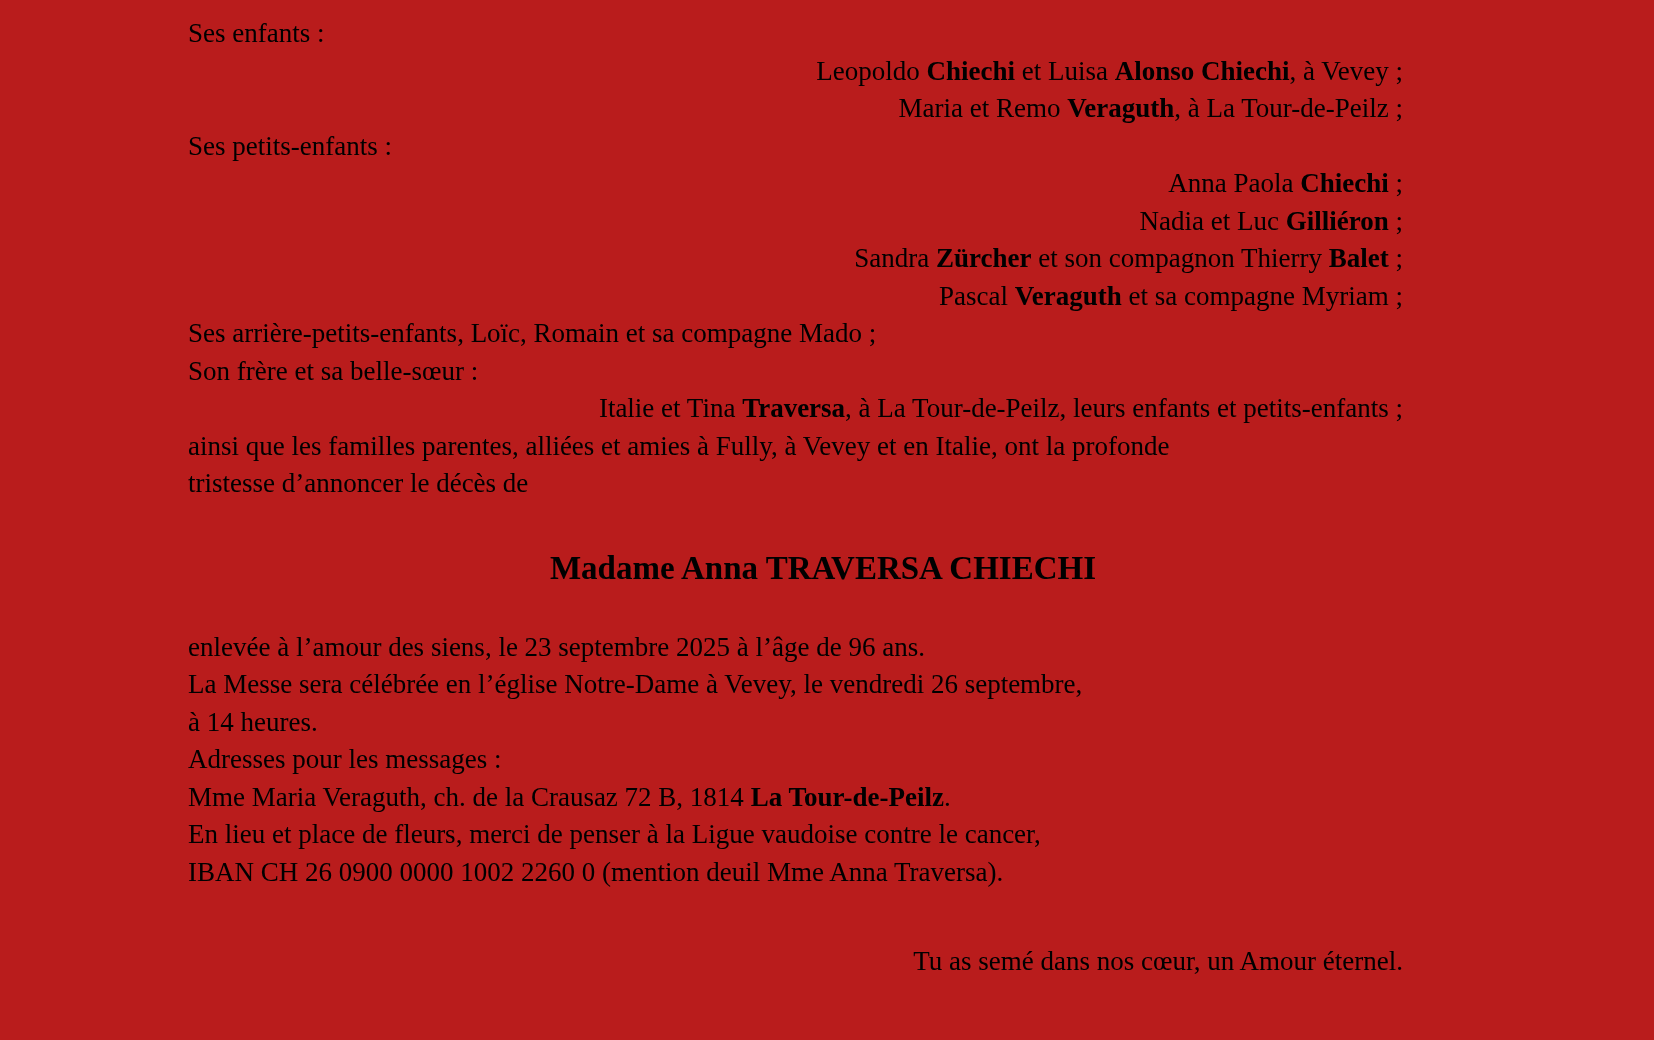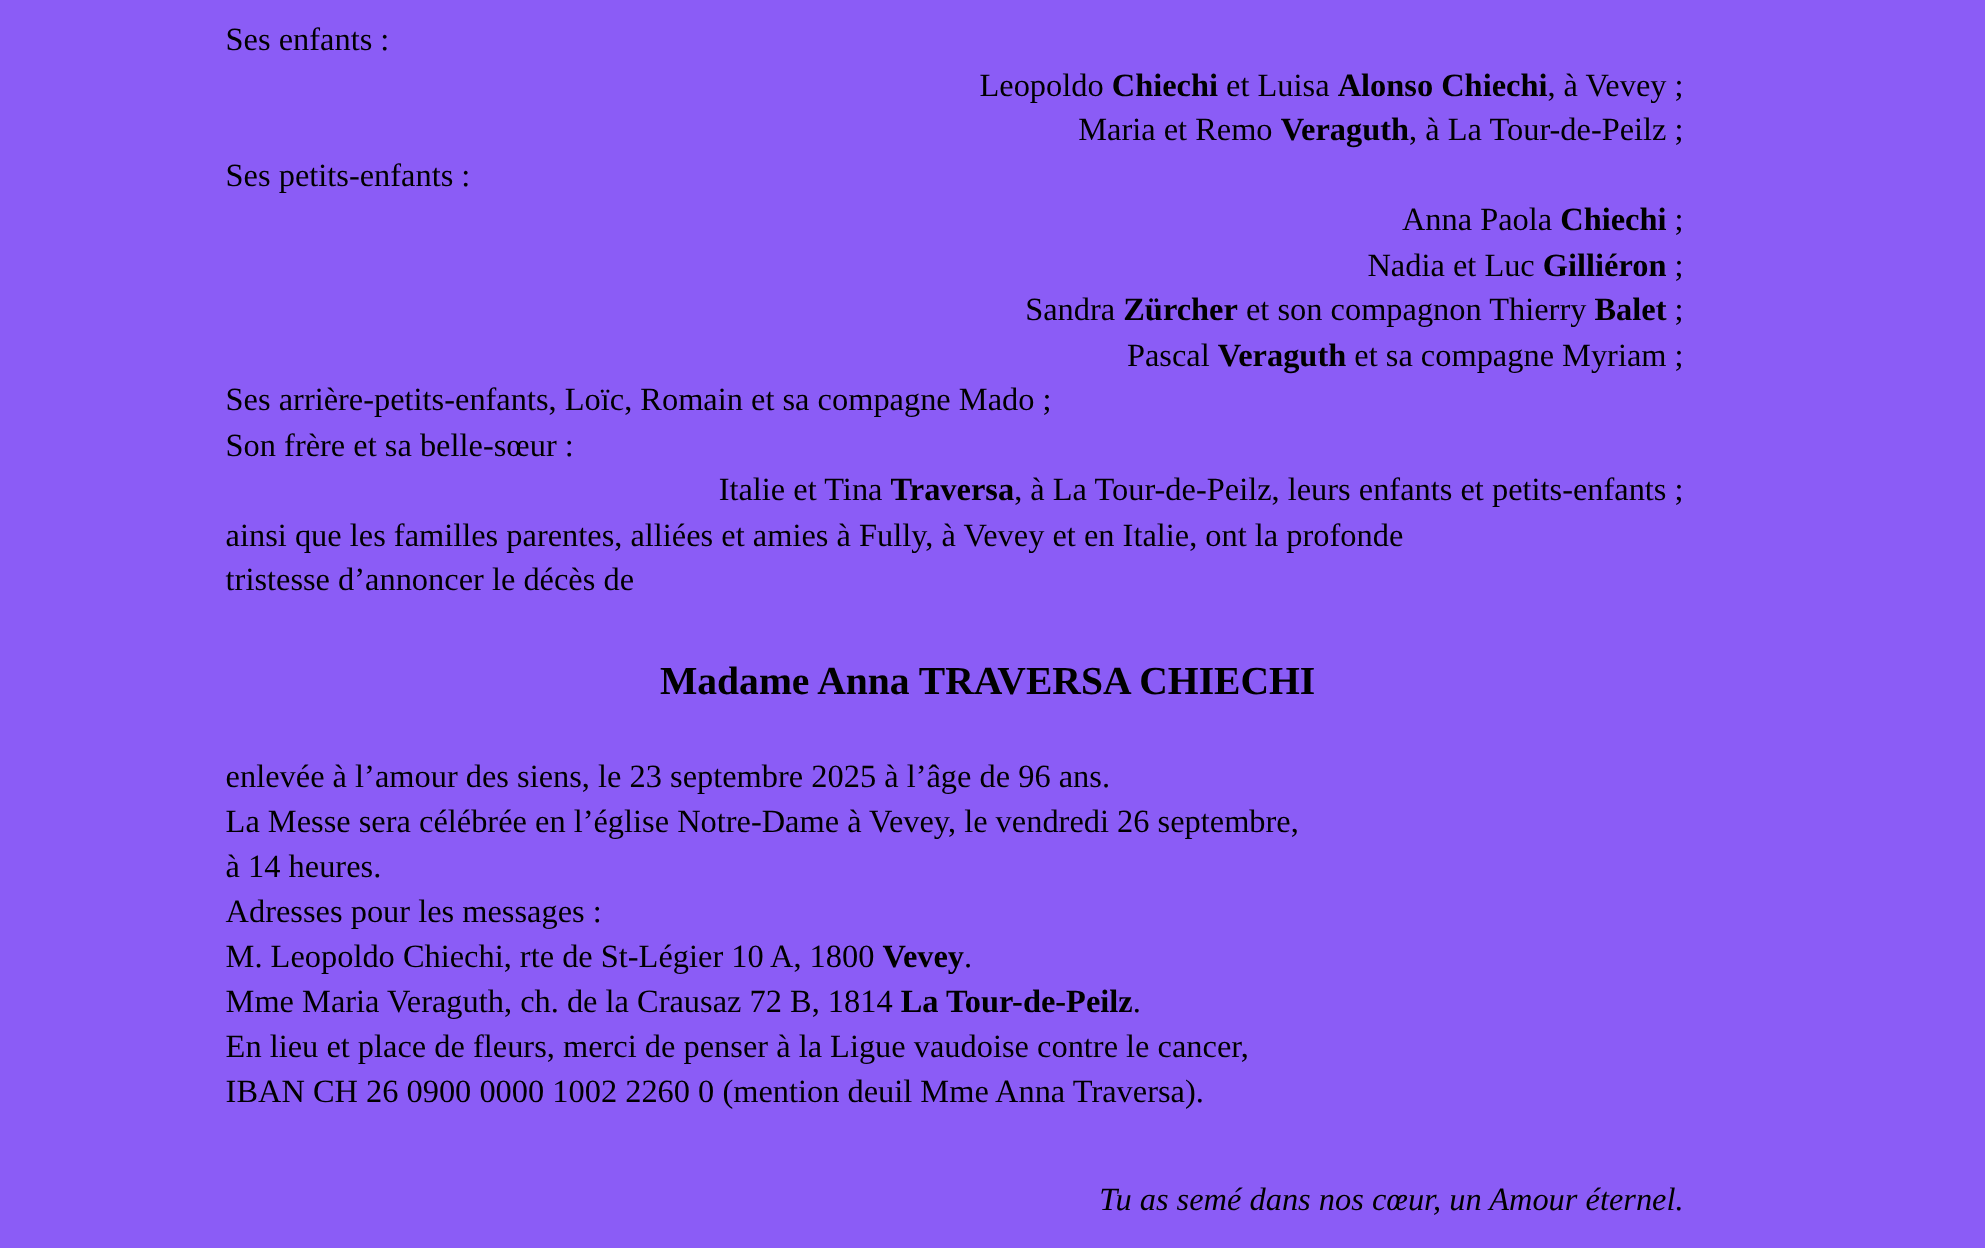--- a/index.html
+++ b/index.html
@@ -4,21 +4,21 @@
 <style>
   html, body {
     margin: 0;
     padding: 0;
     background: #ffffff;
   }
   .page {
     position: relative;
     width: 1654px;
     height: 1040px;
-    background: #8b5cf6;
+    background: #b91c1c;
     overflow: hidden;
     font-family: "Liberation Serif", "DejaVu Serif", serif;
     color: #000000;
   }
   .content {
     position: absolute;
     left: 188px;
     top: 15px;
     width: 1215px;
   }
@@ -46,21 +46,20 @@
     white-space: nowrap;
     color: #000000;
   }
   .details {
     margin-top: 31px;
   }
   .quote {
     margin: 52px 0 0 0;
     font-size: 27px;
     line-height: 37.5px;
-    font-style: italic;
     text-align: right;
     white-space: nowrap;
     color: #000000;
   }
 </style>
 </head>
 <body>
 
 <div class="page">
   <div class="content">
@@ -78,20 +77,19 @@
         <p class="line indent"><span>Italie et Tina </span><span class="bold">Traversa</span><span>, à La Tour-de-Peilz, leurs enfants et petits-enfants ;</span></p>
         <p class="line"><span>ainsi que les familles parentes, alliées et amies à Fully, à Vevey et en Italie, ont la profonde</span></p>
         <p class="line"><span>tristesse d’annoncer le décès de</span></p>
       </div>
     <h1 class="title">Madame Anna TRAVERSA CHIECHI</h1>
     <div class="block details">
         <p class="line"><span>enlevée à l’amour des siens, le 23 septembre 2025 à l’âge de 96 ans.</span></p>
         <p class="line"><span>La Messe sera célébrée en l’église Notre-Dame à Vevey, le vendredi 26 septembre,</span></p>
         <p class="line"><span>à 14 heures.</span></p>
         <p class="line"><span>Adresses pour les messages :</span></p>
-        <p class="line"><span>M. Leopoldo Chiechi, rte de St-Légier 10 A, 1800 </span><span class="bold">Vevey</span><span>.</span></p>
         <p class="line"><span>Mme Maria Veraguth, ch. de la Crausaz 72 B, 1814 </span><span class="bold">La Tour-de-Peilz</span><span>.</span></p>
         <p class="line"><span>En lieu et place de fleurs, merci de penser à la Ligue vaudoise contre le cancer,</span></p>
         <p class="line"><span>IBAN CH 26 0900 0000 1002 2260 0 (mention deuil Mme Anna Traversa).</span></p>
       </div>
     <p class="quote">Tu as semé dans nos cœur, un Amour éternel.</p>
   </div>
 </div>
 
 </body></html>

